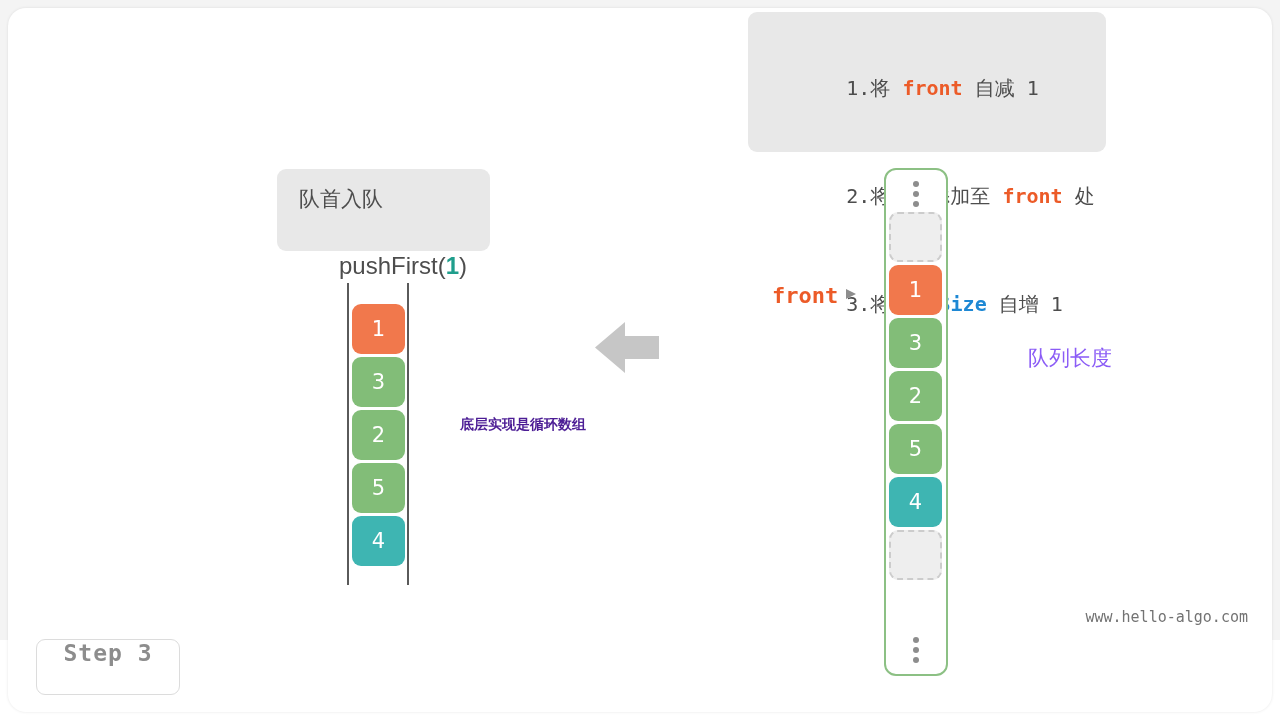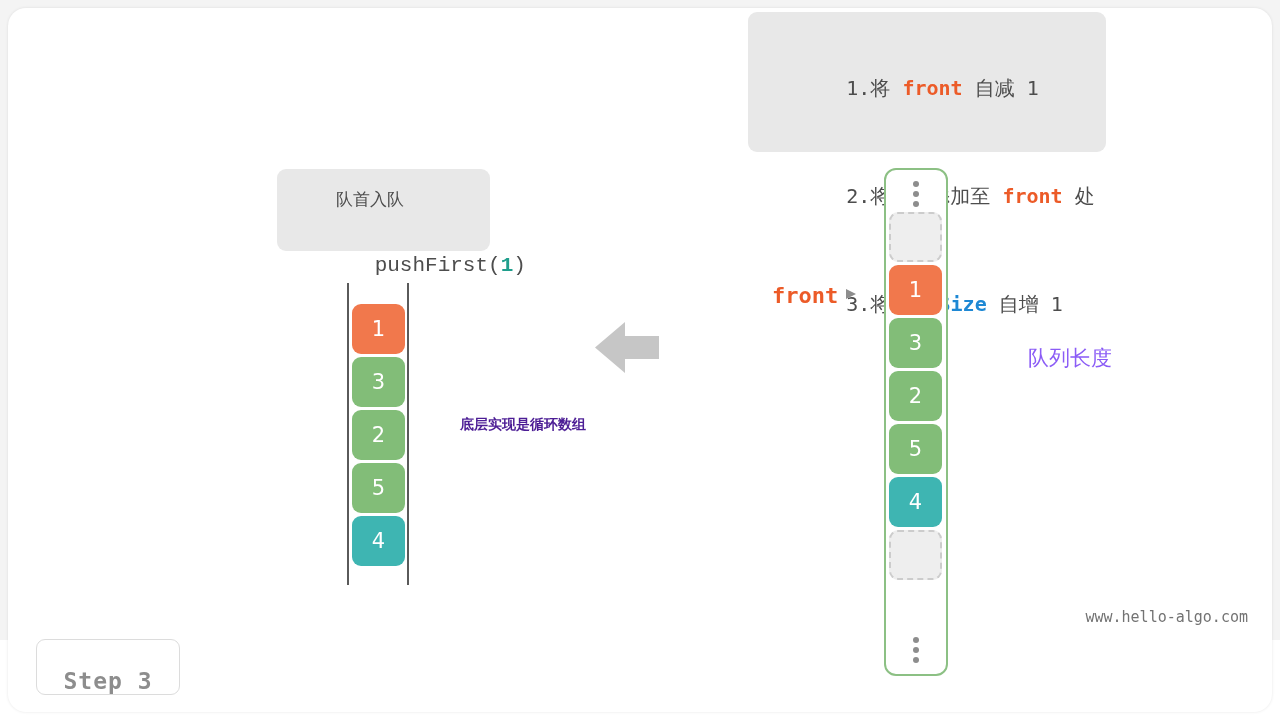--- a/index.html
+++ b/index.html
@@ -64,29 +64,28 @@
 
   
   #operation-panel {
     left: 277px;
     top: 169px;
     width: 213px;
     height: 82px;
     padding: 14px 22px 0 22px;
   }
   .op-title {
-    font-size: 17px;
+    font-size: 21px;
     color: #4d4d4d;
     line-height: 32px;
     white-space: pre;
-    margin-left: 37px;
   }
   .op-code {
-    font-family: Liberation Mono, monospace;
-    font-size: 21px;
+    font-family: Liberation Sans, sans-serif;
+    font-size: 24px;
     color: #4d4d4d;
     line-height: 34px;
     white-space: pre;
   }
   .num-teal {
     color: #1f9e8c;
     font-weight: bold;
   }
 
   
@@ -233,21 +232,21 @@
   #step-badge {
     position: absolute;
     left: 36px;
     top: 639px;
     width: 144px;
     height: 56px;
     border: 1px solid #dcdcdc;
     border-radius: 9px;
     background: #ffffff;
     display: flex;
-    align-items: flex-end;
+    align-items: flex-start;
     justify-content: center;
     font-family: "DejaVu Sans Mono", "Liberation Mono", monospace;
     font-size: 23px;
     font-weight: bold;
     color: #8d8d8d;
     letter-spacing: 1px;
     box-sizing: border-box;
   }
 
   

